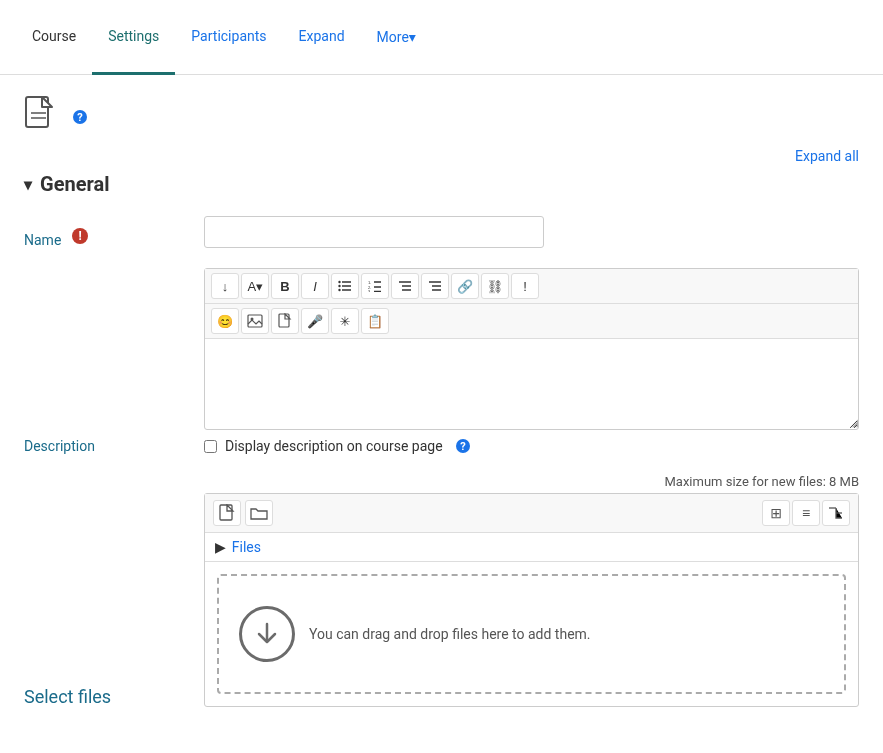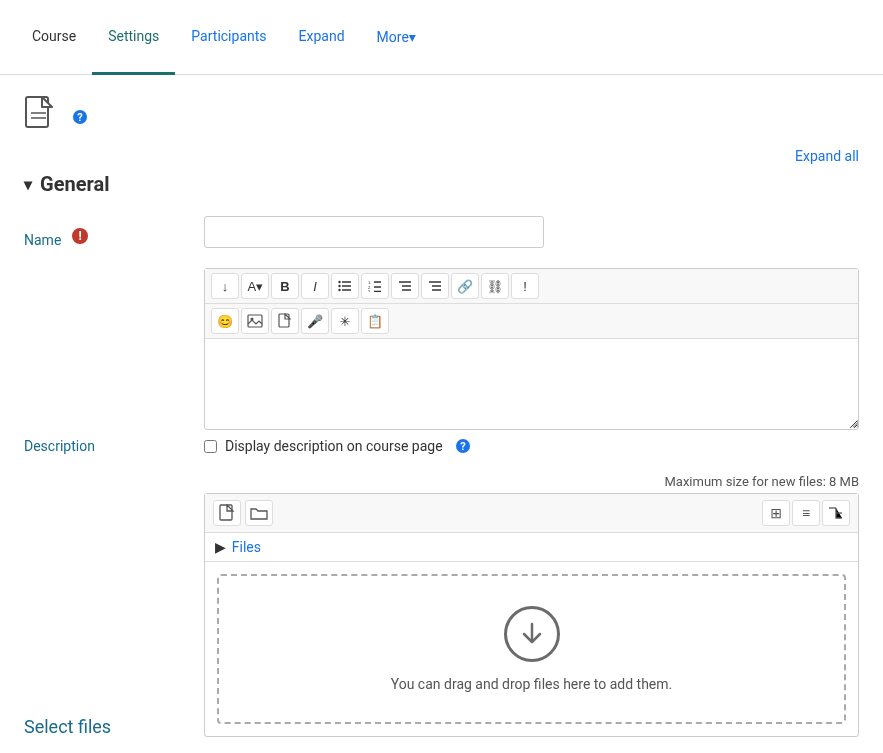--- a/index.html
+++ b/index.html
@@ -52,21 +52,21 @@
     .select-files-label { width: 180px; padding-top: 6px; color: #1a6b8a; font-size: 18px; flex-shrink: 0; }
     .max-size-text { text-align: right; color: #555; font-size: 13px; margin-bottom: 4px; }
     .file-picker { border: 1px solid #ccc; border-radius: 3px; }
     .file-picker-toolbar { display: flex; align-items: center; justify-content: space-between; padding: 6px 8px; border-bottom: 1px solid #ddd; background: #f8f8f8; }
     .fp-left { display: flex; gap: 4px; }
     .fp-right { display: flex; gap: 2px; }
     .fp-btn { width: 28px; height: 26px; border: 1px solid #ddd; background: #fff; border-radius: 3px; cursor: pointer; display: flex; align-items: center; justify-content: center; font-size: 14px; color: #555; }
     .file-picker-breadcrumb { display: flex; align-items: center; gap: 6px; padding: 6px 10px; border-bottom: 1px solid #ddd; font-size: 14px; }
     .folder-icon-sm { color: #333; font-size: 14px; }
     .files-text { color: #1a73e8; cursor: pointer; }
-    .drop-zone { margin: 12px; border: 2px dashed #aaa; border-radius: 4px; padding: 30px 20px; display: flex; flex-direction: column; align-items: center; gap: 14px; background: #fff; }
+    .drop-zone { margin: 12px; border: 2px dashed #aaa; border-radius: 4px; padding: 30px 20px; display: flex; flex-direction: row; align-items: center; gap: 14px; background: #fff; }
     .drop-icon { font-size: 40px; color: #6b6b6b; border: 3px solid #6b6b6b; border-radius: 50%; width: 56px; height: 56px; display: flex; align-items: center; justify-content: center; }
     .drop-text { color: #555; font-size: 14px; }
   </style>
 </head>
 <body>
 
 <nav class="nav-bar">
   <a class="nav-item course">Course</a>
   <a class="nav-item" style="color:#1d6f6e;border-bottom:3px solid #1d6f6e;">Settings</a>
   <a class="nav-item">Participants</a>

